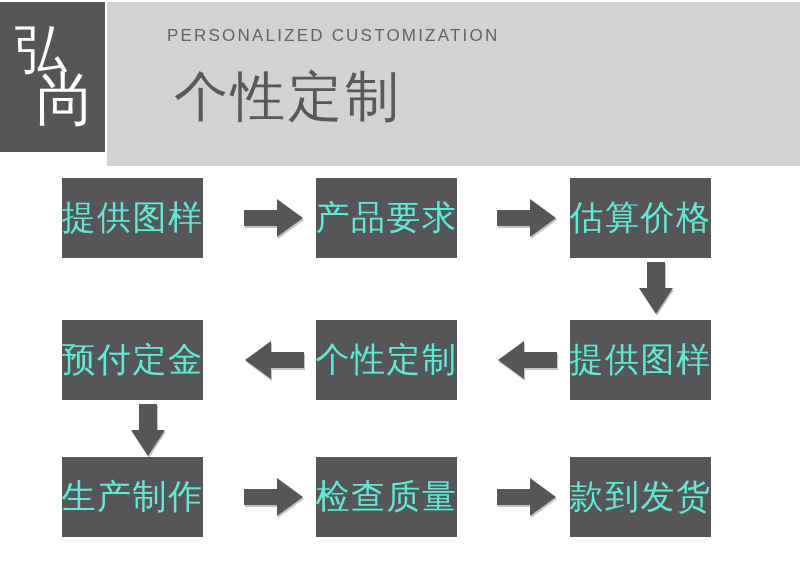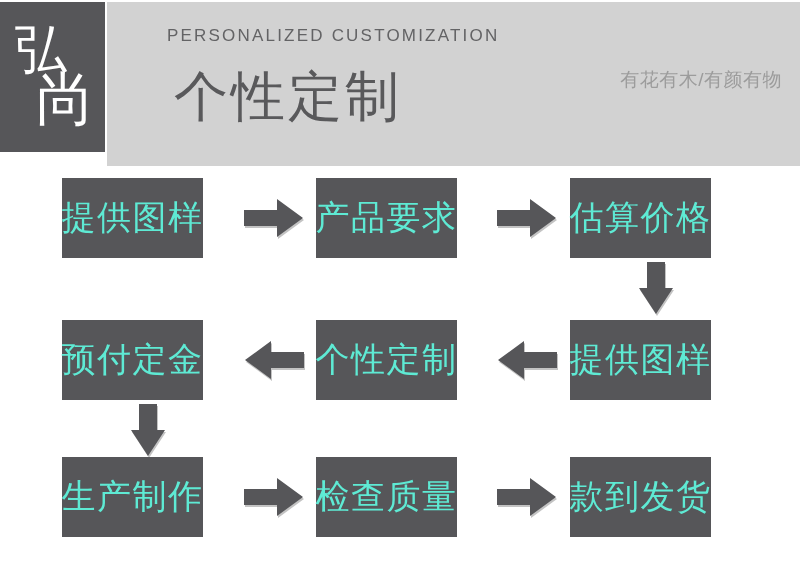--- a/index.html
+++ b/index.html
@@ -58,21 +58,20 @@
 
 <div class="page">
 
   <div class="logo">
     <span class="logo-char top">弘</span>
     <span class="logo-char bottom">尚</span>
   </div>
   <div class="band">
     <div class="eyebrow">PERSONALIZED CUSTOMIZATION</div>
     <h1 class="title">个性定制</h1>
-    <div class="tagline">有花有木/有颜有物</div>
   </div>
 
   <div>
 
     <div class="step c1 r1">提供图样</div>
     <div class="arrow h g1 ar1">
       <svg viewBox="0 0 60 40" width="60" height="40">
           <polygon points="0,12 33,12 33,1 59,20 33,39 33,28 0,28"></polygon>
         </svg>
     </div>

